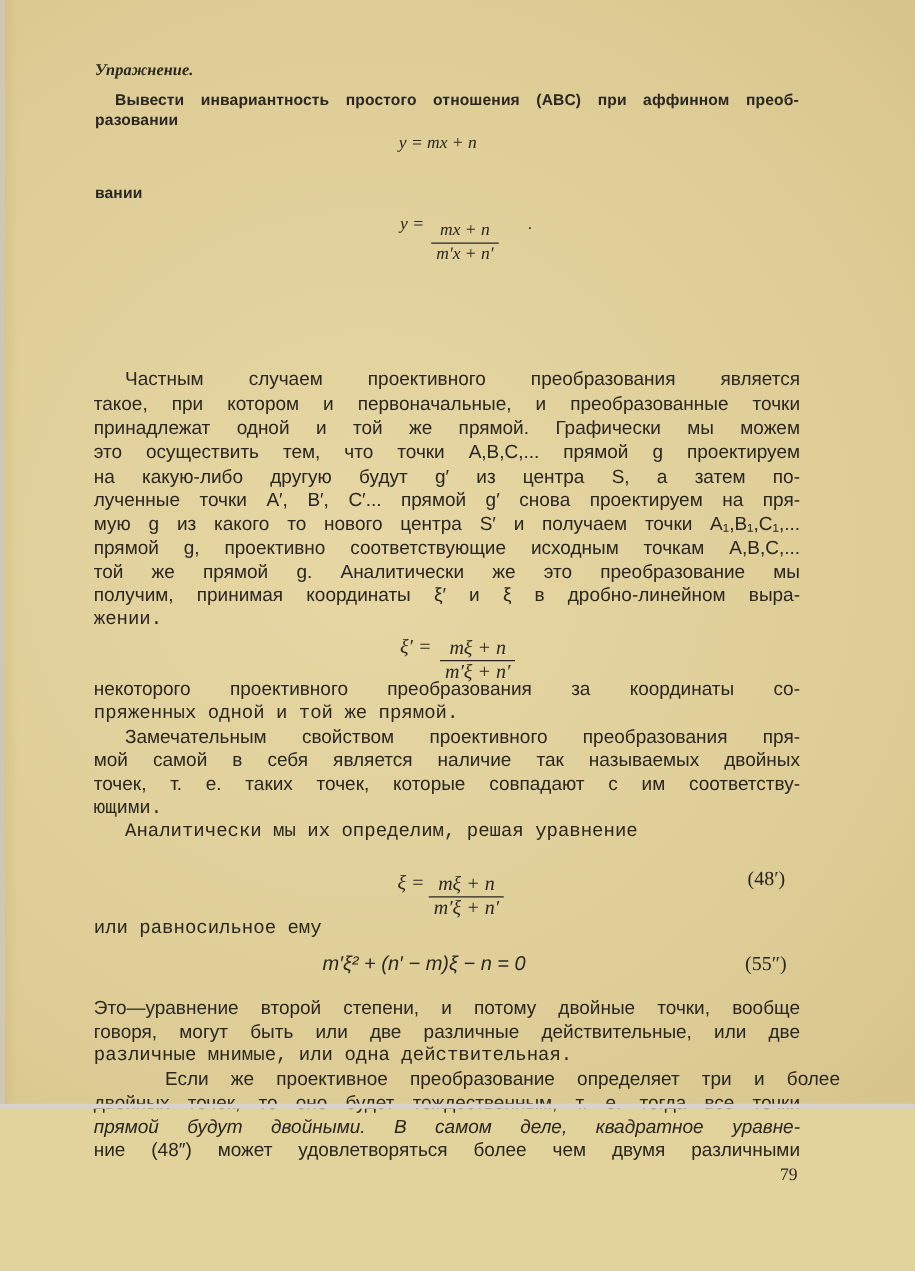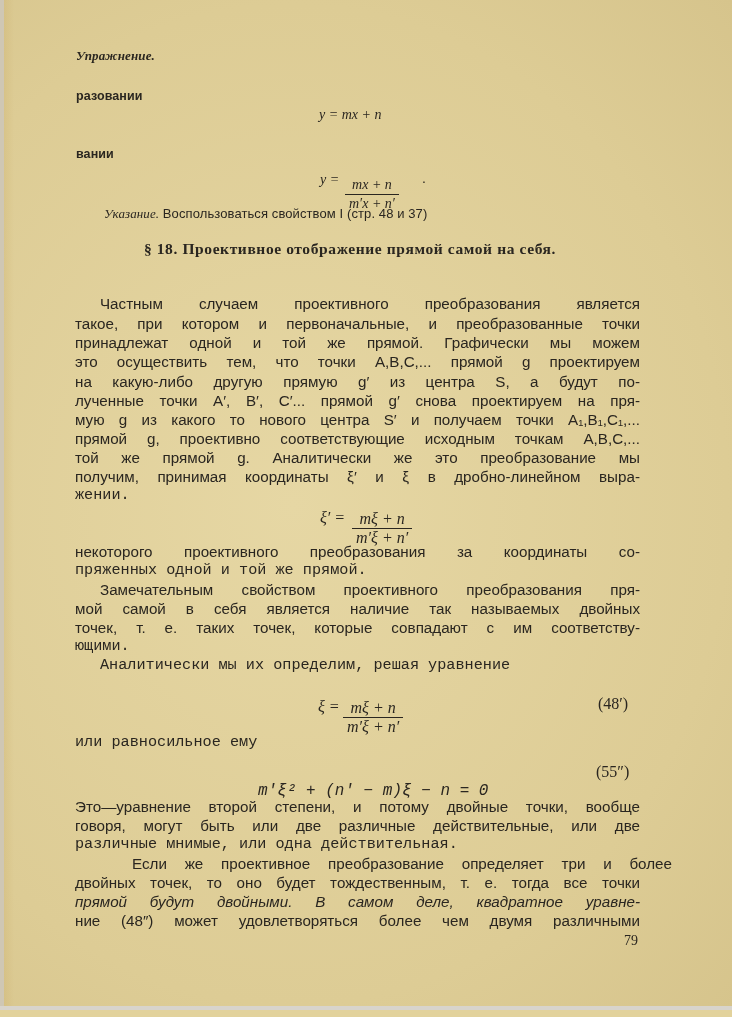--- a/index.html
+++ b/index.html
@@ -4,21 +4,21 @@
 <style>
   html, body { margin: 0; padding: 0; }
   body {
     width: 732px; height: 1017px; overflow: hidden;
     background: #e2d29c;
     font-family: "Liberation Sans", "DejaVu Sans", sans-serif;
     color: #2a2620;
   }
   .page {
     position: relative;
-    width: 732px; height: 1010px;
+    width: 732px; height: 887px;
     background:
       linear-gradient(90deg, rgba(200,170,100,0.35) 0px, rgba(230,214,160,0) 14px),
       radial-gradient(ellipse at 40% 50%, #e6d7a4 0%, #ddcc95 70%, #d6c48c 100%);
   }
   .bottom-strip {
     position: absolute; left: 0; right: 0; bottom: 0; height: 4px;
     background: #d8d4cc;
   }
   .left-edge {
     position: absolute; left: 0; top: 0; bottom: 0; width: 4px;
@@ -50,46 +50,42 @@
   .pagenum { font-family: "Liberation Serif", serif; font-size: 14px; }
 </style>
 </head>
 <body>
 
 <div class="page">
   <div class="left-edge"></div>
 
   <div class="abs small it bold" style="left:76px; top:48px; font-size:13px;">Упражнение.</div>
 
+  <div class="abs small bold" style="left:92px; top:73px; width:547px; text-align:justify; text-align-last:justify; font-size:12.5px;">Вывести инвариантность простого отношения (ABC) при аффинном преоб-</div>
   <div class="abs small bold" style="left:76px; top:89px; font-size:12.5px;">разовании</div>
 
   <div class="abs it" style="left:319px; top:107px; font-size:14px; font-family:'Liberation Serif',serif;">y = mx + n</div>
 
   <div class="abs small bold" style="left:76px; top:147px; font-size:12.5px;">вании</div>
 
   <div class="formula-lhs" style="left:320px; top:172px; font-size:14px;">y =</div>
   <div class="frac" style="left:345px; top:160px; font-size:14px;">
     <span class="num">mx + n</span>
     <span class="den">m′x + n′</span>
   </div>
   <div class="abs" style="left:422px; top:170px; font-size:14px;">.</div>
 
-  <div class="abs small" style="left:104px; top:206px; font-size:13px;">
-    <span class="it">Указание.</span>
-    <span>Воспользоваться свойством I (стр. 48 и 37)</span>
-  </div>
 
-  <div class="abs heading" style="top:240px;">§ 18. Проективное отображение прямой самой на себя.</div>
 
   <div class="body">
     <div class="line indent" style="top:294px;">Частным случаем проективного преобразования является</div>
     <div class="line" style="top:314px;">такое, при котором и первоначальные, и преобразованные точки</div>
     <div class="line" style="top:333px;">принадлежат одной и той же прямой. Графически мы можем</div>
     <div class="line" style="top:352px;">это осуществить тем, что точки A,B,C,... прямой g проектируем</div>
-    <div class="line" style="top:372px;">на какую-либо другую прямую g′ из центра S, а будут по-</div>
+    <div class="line" style="top:372px;">на какую-либо другую будут g′ из центра S, а затем по-</div>
     <div class="line" style="top:391px;">лученные точки A′, B′, C′... прямой g′ снова проектируем на пря-</div>
     <div class="line" style="top:410px;">мую g из какого то нового центра S′ и получаем точки A₁,B₁,C₁,...</div>
     <div class="line" style="top:429px;">прямой g, проективно соответствующие исходным точкам A,B,C,...</div>
     <div class="line" style="top:448px;">той же прямой g. Аналитически же это преобразование мы</div>
     <div class="line" style="top:467px;">получим, принимая координаты ξ′ и ξ в дробно-линейном выра-</div>
     <div class="line last" style="top:486px;">жении.</div>
   </div>
 
   <div class="formula-lhs" style="left:320px; top:509px; font-size:16px;">ξ′ =</div>
   <div class="frac" style="left:352px; top:494px; font-size:16px;">
@@ -117,21 +113,21 @@
   <div class="frac" style="left:343px; top:683px; font-size:16px;">
     <span class="num">mξ + n</span>
     <span class="den">m′ξ + n′</span>
   </div>
   <div class="eqno" style="left:598px; top:695px;">(48′)</div>
 
   <div class="body">
     <div class="line last" style="top:733px;">или равносильное ему</div>
   </div>
 
-  <div class="abs it" style="left:258px; top:763px; font-size:16px; font-family:Liberation Mono, monospace;margin-top:19px;">m′ξ² + (n′ − m)ξ − n = 0</div>
+  <div class="abs it" style="left:258px; top:763px; font-size:16px; font-family:Liberation Sans, sans-serif;">m′ξ² + (n′ − m)ξ − n = 0</div>
   <div class="eqno" style="left:596px; top:763px;">(55″)</div>
 
   <div class="body">
     <div class="line" style="top:797px;">Это—уравнение второй степени, и потому двойные точки, вообще</div>
     <div class="line" style="top:816px;">говоря, могут быть или две различные действительные, или две</div>
     <div class="line last" style="top:835px;">различные мнимые, или одна действительная.</div>
   </div>
 
   <div class="body">
     <div class="line indent" style="top:854px;margin-left:32px;">Если же проективное преобразование определяет три и более</div>

